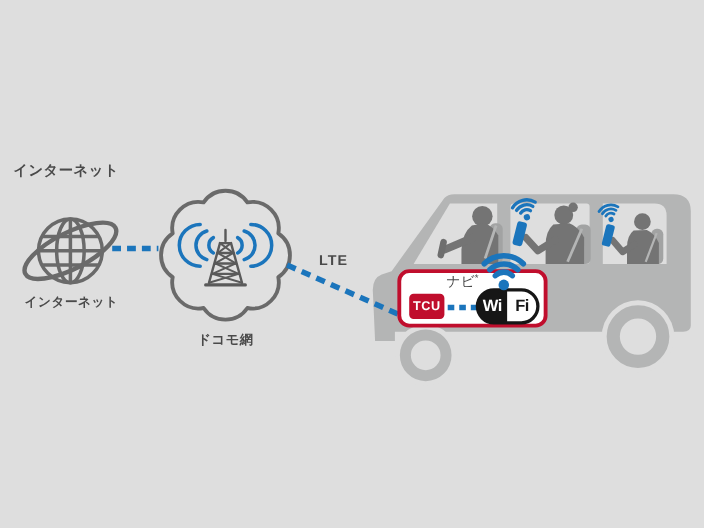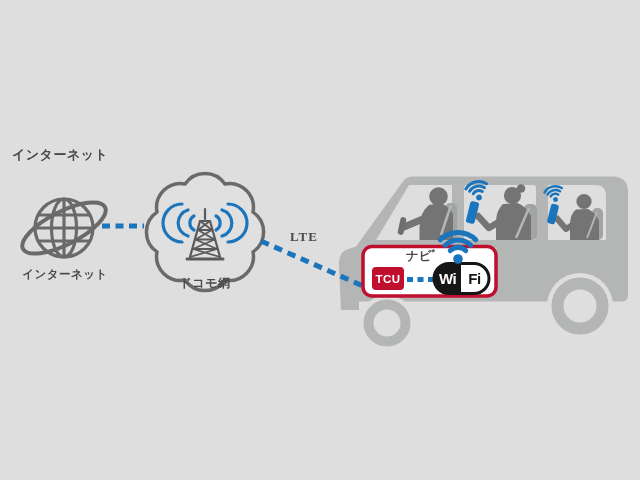--- a/index.html
+++ b/index.html
@@ -8,24 +8,24 @@
     --seat:#a2a3a3;
   }
   *{margin:0;padding:0;box-sizing:border-box;}
   html,body{width:640px;height:480px;overflow:hidden;}
   body{font-family:"Liberation Sans","DejaVu Sans",sans-serif;background:var(--bg);}
   .stage{position:absolute;inset:0;width:640px;height:480px;background:var(--bg);}
   .stage svg.layer{position:absolute;left:0;top:0;}
   .lbl{position:absolute;color:var(--text);white-space:nowrap;}
   .title{left:12px;top:146px;font-size:13px;font-weight:700;letter-spacing:.5px;}
   .internet-label{left:0;top:267px;width:130px;text-align:center;font-size:11.5px;font-weight:700;letter-spacing:.5px;}
-  .docomo-label{left:146px;top:275px;width:118px;text-align:center;font-size:12px;font-weight:700;letter-spacing:.5px;}
+  .docomo-label{left:146px;top:301px;width:118px;text-align:center;font-size:12px;font-weight:700;letter-spacing:.5px;}
   .note{left:278px;top:166px;font-size:12px;line-height:15px;font-weight:700;}
-  .lte-label{left:290px;top:229px;font-size:13px;font-weight:700;letter-spacing:1px;font-family:Liberation Serif, serif;}
-  .navi-label{left:406px;top:247px;font-size:12.5px;font-weight:700;}
+  .lte-label{left:290px;top:229px;font-size:13px;font-weight:700;letter-spacing:1px;}
+  .navi-label{left:406px;top:247px;font-size:12.5px;font-weight:400;}
   .navi-label sup{font-size:9px;}
   .tcu-label{left:372px;top:267px;width:32px;height:23px;display:flex;align-items:center;justify-content:center;
              color:#fff;font-size:11.5px;font-weight:700;letter-spacing:.5px;}
   .wi-label{left:433px;top:263px;width:29px;height:30px;display:flex;align-items:center;justify-content:center;
             color:#fff;font-size:15px;font-weight:800;letter-spacing:-.5px;}
   .fi-label{left:460px;top:263px;width:29px;height:30px;display:flex;align-items:center;justify-content:center;
             color:var(--wifiblack);font-size:15px;font-weight:800;letter-spacing:-.5px;}
 </style>
 </head>
 <body>

